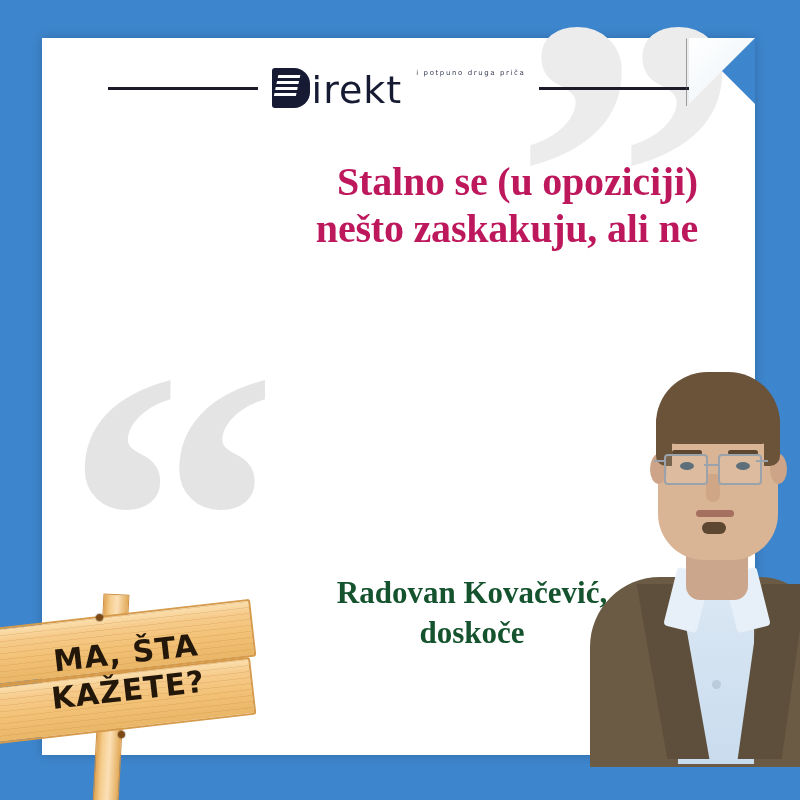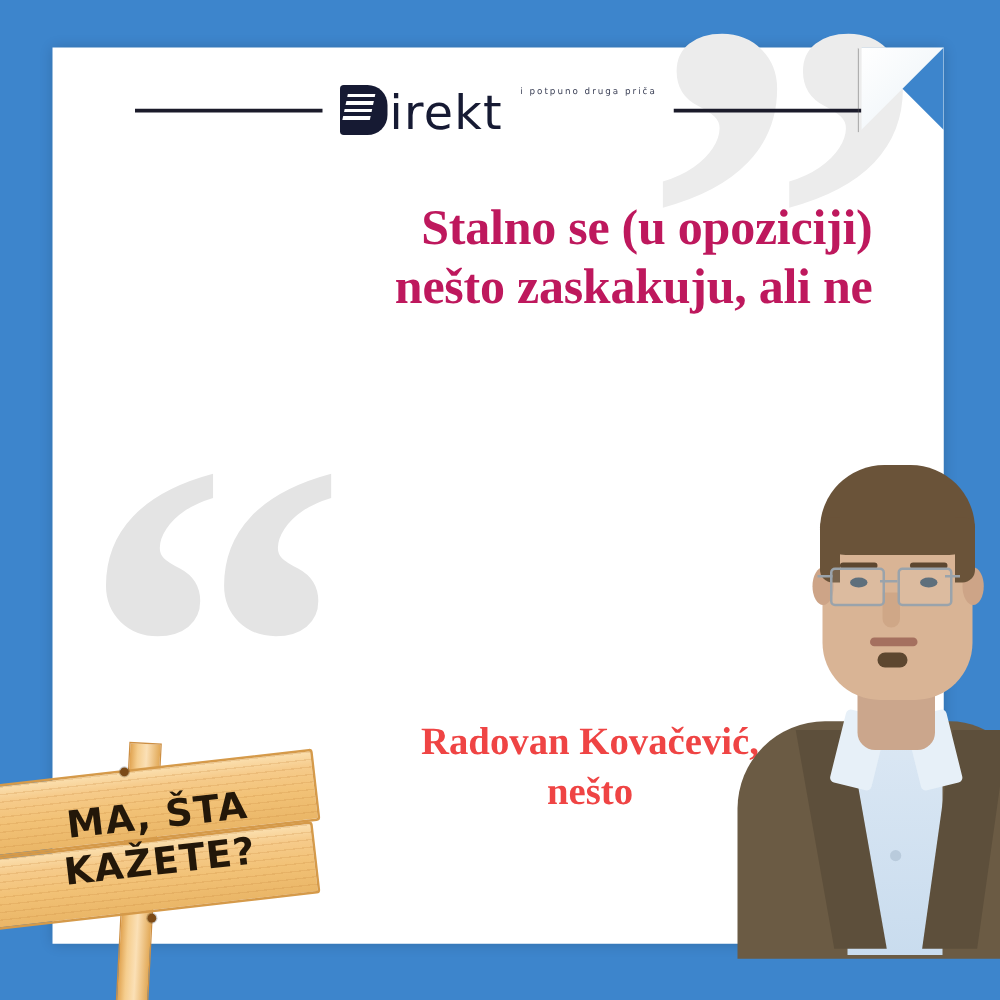--- a/index.html
+++ b/index.html
@@ -166,21 +166,21 @@
   .attrib {
     position: absolute;
     left: 240px;
     top: 535px;
     width: 380px;
     text-align: center;
     font-family: "Liberation Serif", serif;
     font-weight: 700;
     font-size: 31px;
     line-height: 1.3;
-    color: #ef4444;
+    color: #14532d;
   }
 
   
   .portrait {
     position: absolute;
     left: 600px;
     top: 362px;
     width: 215px;
     height: 400px;
   }
@@ -490,21 +490,21 @@
       <div class="rule"></div>
     </div>
 
     <div class="quote">
       <div>Stalno se (u opoziciji)</div>
       <div>nešto zaskakuju, ali ne</div>
     </div>
 
     <div class="attrib">
       <div>Radovan Kovačević,</div>
-      <div>nešto</div>
+      <div>doskoče</div>
     </div>
 
     <div class="fold-cut"></div>
     <div class="fold-flap"></div>
     <div class="fold-edge"></div>
   </div>
 
   <div class="portrait">
     <div class="p-body"></div>
     <div class="p-shirt"></div>

